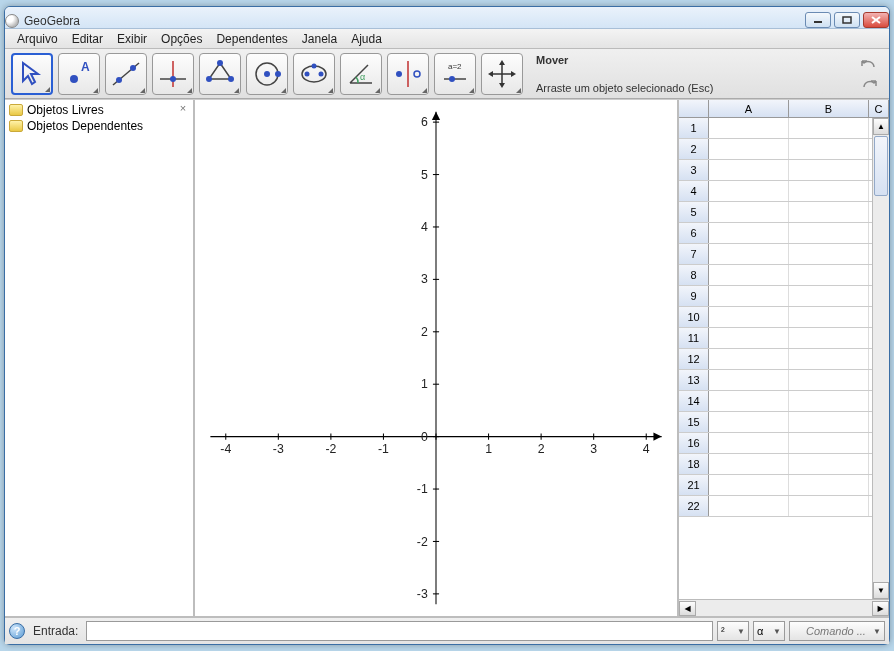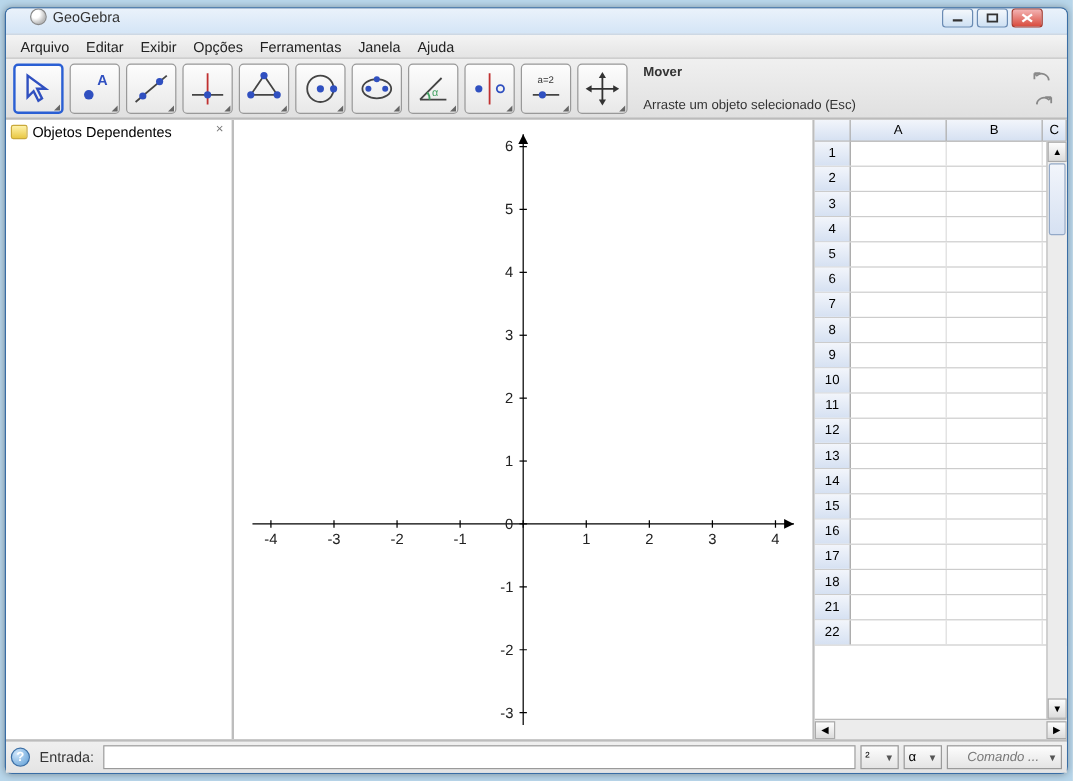--- a/index.html
+++ b/index.html
@@ -20,22 +20,22 @@
     border-radius: 6px;
     display: flex;
     flex-direction: column;
     box-shadow: 0 0 6px rgba(0,0,0,0.3);
   }
   .titlebar {
     height: 22px;
     background: linear-gradient(#eaf2fb, #d4e5f6);
     border-bottom: 1px solid #a8bfd7;
     display: flex;
-    align-items: flex-start;
-    padding: 0 20px;
+    align-items: flex-end;
+    padding: 0 0;
     border-radius: 5px 5px 0 0;
   }
   .titlebar .logo {
     width: 14px; height: 14px; margin-right: 5px;
     border-radius: 50%;
     background: radial-gradient(circle at 30% 30%, #fff 30%, #bbb 70%);
     border: 1px solid #888;
   }
   .titlebar .title { flex: 1; color: #333; }
   .winbtns { display:flex; gap:3px; }
@@ -193,21 +193,21 @@
           </svg>
       </div>
     </div>
   </div>
 
   <div class="menubar">
     <span class="menuitem">Arquivo</span>
     <span class="menuitem">Editar</span>
     <span class="menuitem">Exibir</span>
     <span class="menuitem">Opções</span>
-    <span class="menuitem">Ferramentas</span>
+    <span class="menuitem">Dependentes</span>
     <span class="menuitem">Janela</span>
     <span class="menuitem">Ajuda</span>
   </div>
 
   <div class="toolbar">
     <div class="toolbtn selected">
       <svg viewBox="0 0 34 34">
           <path d="M8 6 L8 24 L13 19 L17 27 L20 25 L16 17 L23 17 Z" fill="none" stroke="#3050c0" stroke-width="2"></path>
         </svg>
       <div class="tool-chevron"></div>
@@ -311,20 +311,24 @@
         <svg width="18" height="14">
             <path d="M4 10 A6 6 0 0 1 14 6 L16 4 M16 4 L16 9 M16 4 L11 4" fill="none" stroke="#888" stroke-width="1.5"></path>
           </svg>
       </div>
     </div>
   </div>
 
   <div class="content">
     <div class="algebra">
       <div class="closex">×</div>
+      <div class="folder-row">
+        <div class="folder-icon"></div>
+        <span>Objetos Livres</span>
+      </div>
       <div class="folder-row">
         <div class="folder-icon"></div>
         <span>Objetos Dependentes</span>
       </div>
     </div>
 
     <div class="graphics">
       <svg id="graph-svg" viewBox="0 0 470 500" width="100%" height="100%">
           <line x1="15" y1="326.66666666666663" x2="455" y2="326.66666666666663" stroke="#000" stroke-width="1"></line>
           <line x1="235" y1="10" x2="235" y2="490" stroke="#000" stroke-width="1"></line>
@@ -468,26 +472,20 @@
             <div class="ss-cell"></div>
             <div class="ss-cell" style="min-width: 20px; flex: 0 0 20px;"></div>
           </div>
           <div class="ss-row">
             <div class="ss-rowhead">16</div>
             <div class="ss-cell"></div>
             <div class="ss-cell"></div>
             <div class="ss-cell" style="min-width: 20px; flex: 0 0 20px;"></div>
           </div>
           <div class="ss-row">
-            <div class="ss-rowhead">17</div>
-            <div class="ss-cell"></div>
-            <div class="ss-cell"></div>
-            <div class="ss-cell" style="min-width: 20px; flex: 0 0 20px;"></div>
-          </div>
-          <div class="ss-row">
             <div class="ss-rowhead">18</div>
             <div class="ss-cell"></div>
             <div class="ss-cell"></div>
             <div class="ss-cell" style="min-width: 20px; flex: 0 0 20px;"></div>
           </div>
           <div class="ss-row">
             <div class="ss-rowhead">21</div>
             <div class="ss-cell"></div>
             <div class="ss-cell"></div>
             <div class="ss-cell" style="min-width: 20px; flex: 0 0 20px;"></div>

